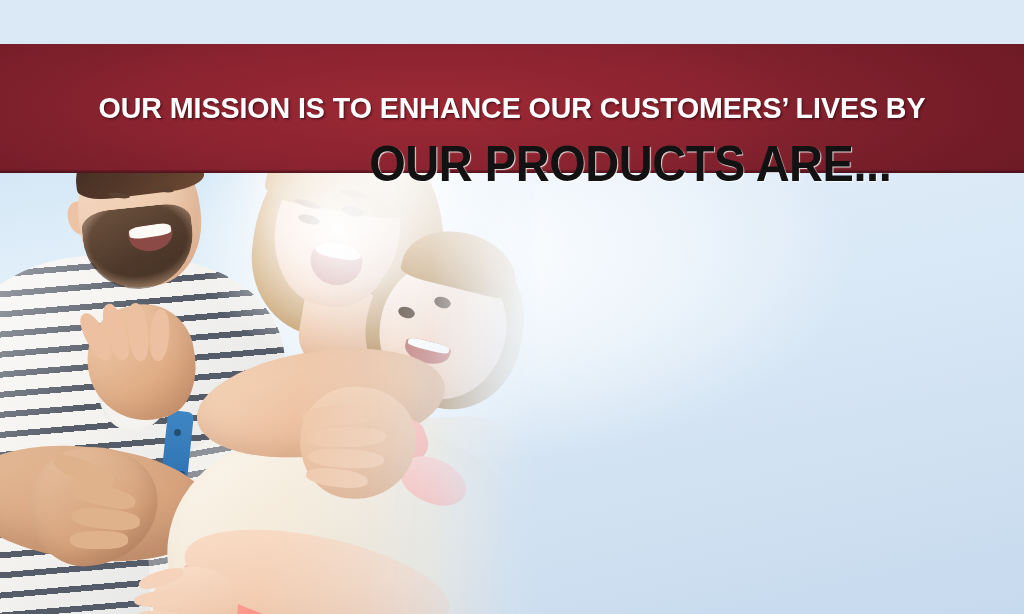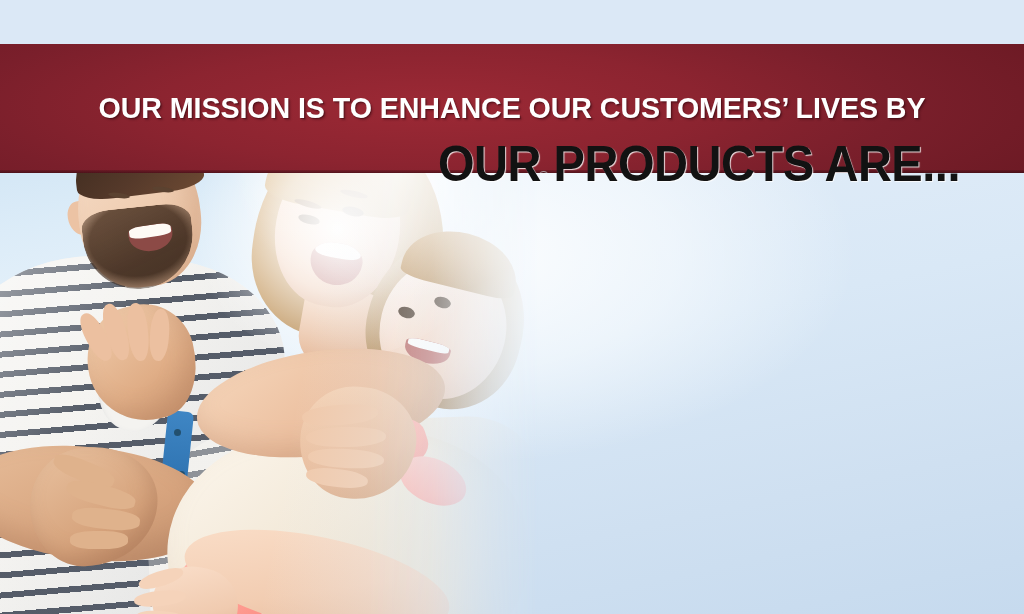--- a/index.html
+++ b/index.html
@@ -666,24 +666,24 @@
     z-index: 30;
     pointer-events: none;
     background:
       radial-gradient(ellipse 46% 40% at 74% 8%, rgba(255,255,255,0.85) 0%, rgba(255,255,255,0) 68%),
       linear-gradient(100deg, rgba(255,255,255,0) 55%, rgba(232,242,252,0.55) 86%, rgba(226,238,250,0.85) 100%);
   }
 
   
   .products {
     position: absolute;
-    right: 64px;
+    right: 72px;
     top: 138px;
     width: 620px;
-    text-align: right;
+    text-align: left;
     z-index: 40;
   }
   .products-heading {
     font-family: "Liberation Sans", sans-serif;
     font-weight: bold;
     font-size: 50px;
     line-height: 52px;
     color: #121212;
     letter-spacing: -0.5px;
     transform: scaleX(0.94);

